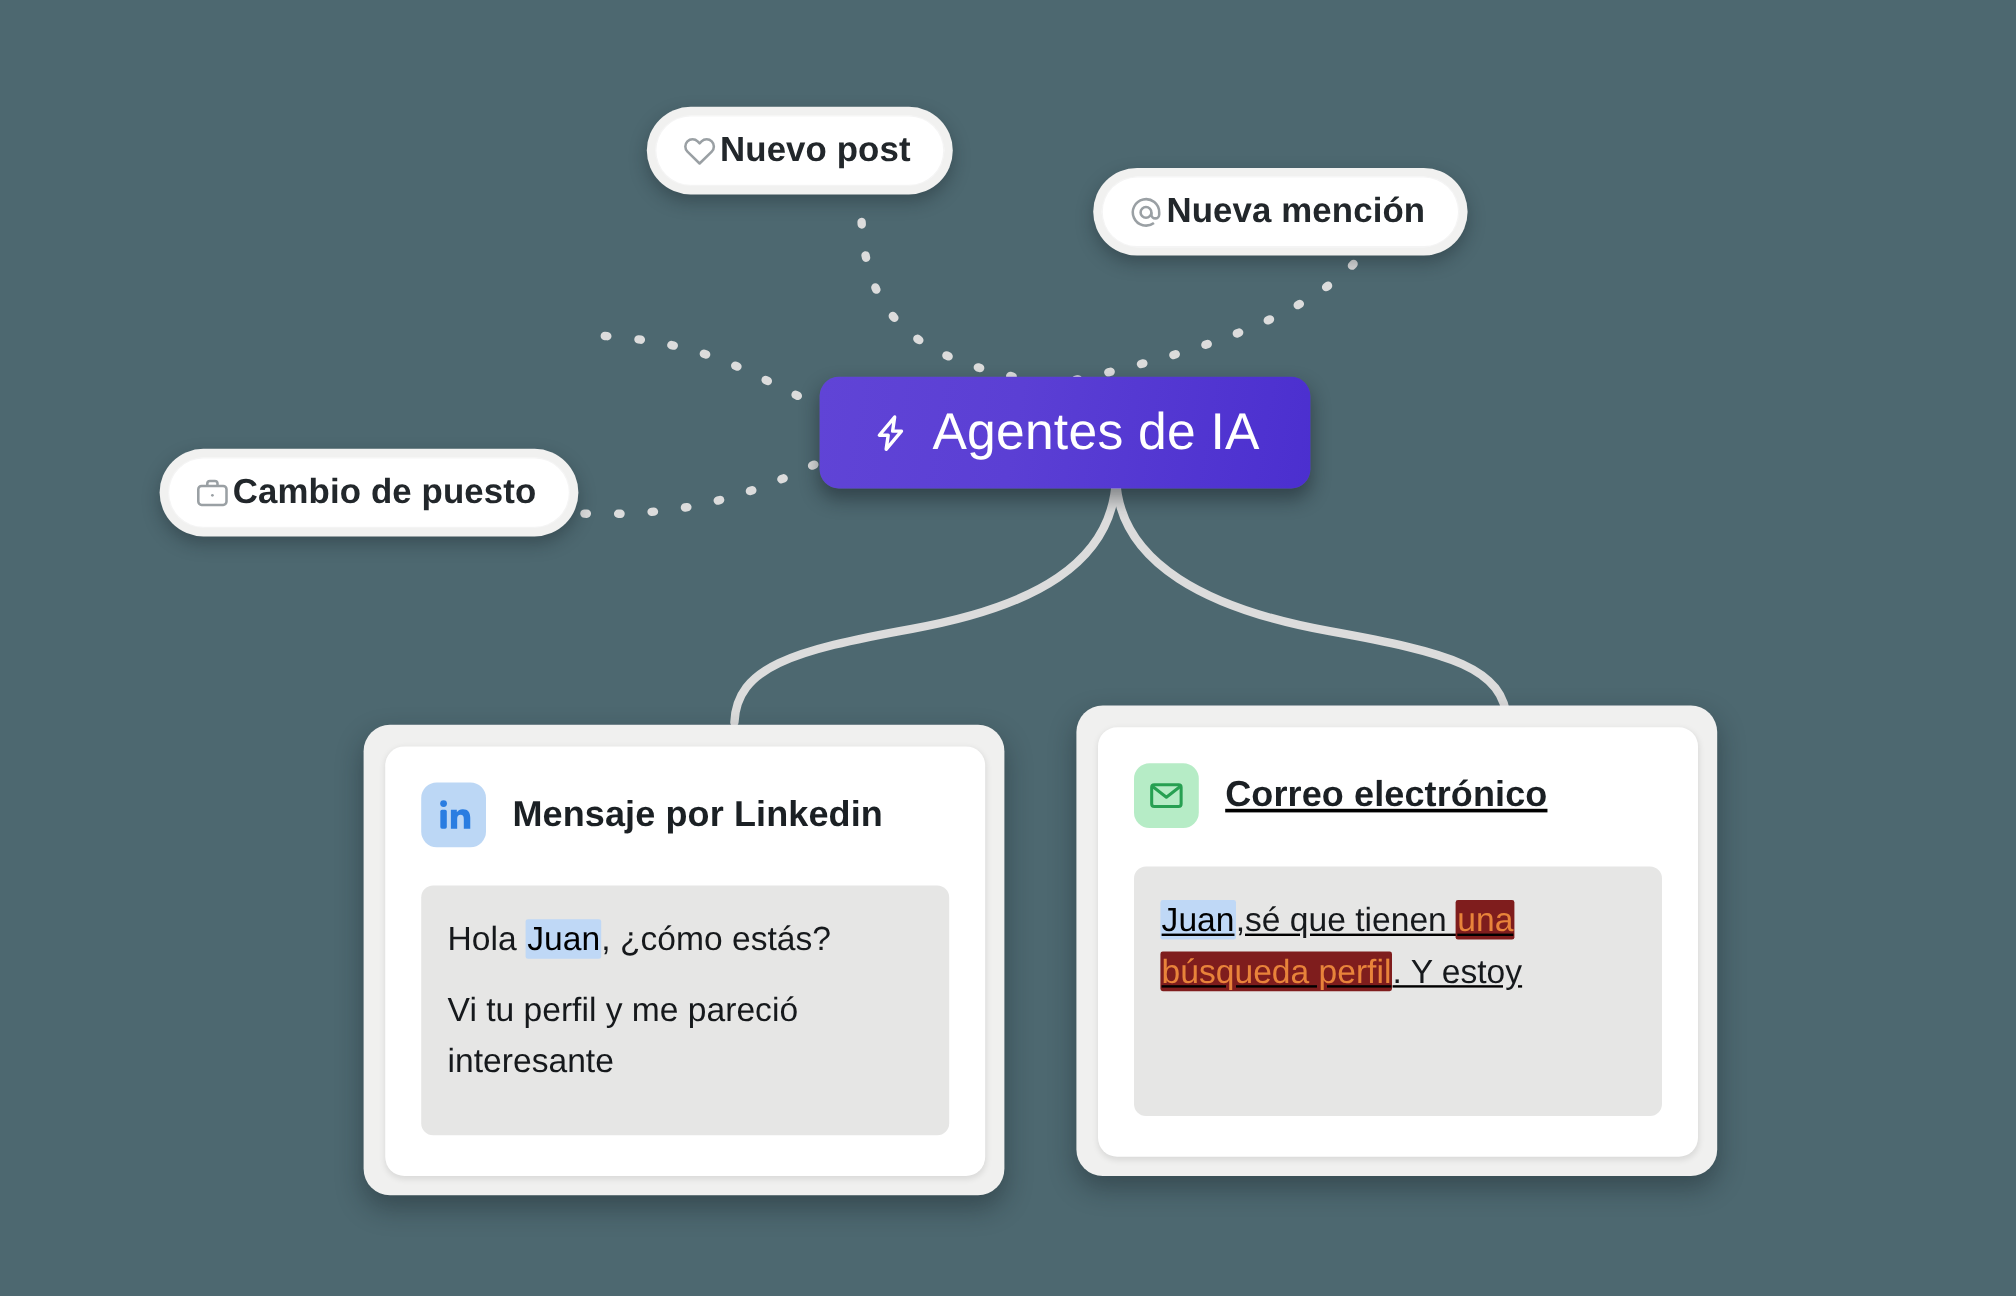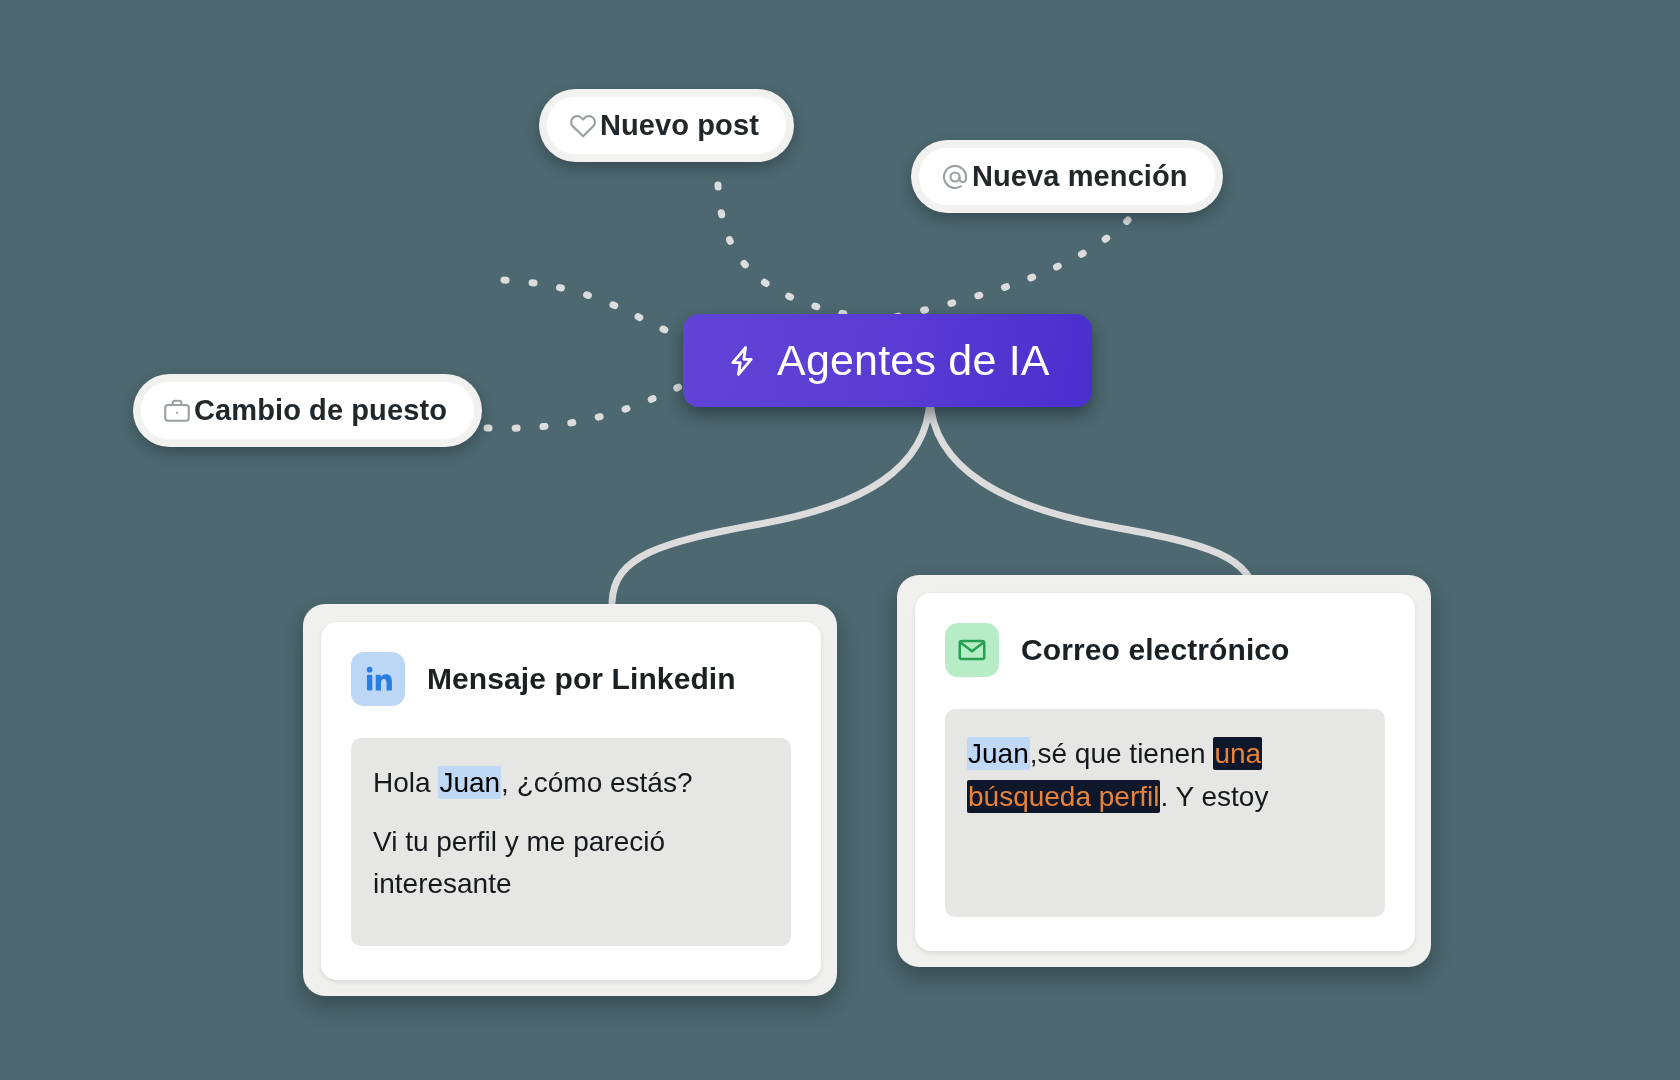--- a/index.html
+++ b/index.html
@@ -95,21 +95,21 @@
     padding: 18px 16px 16px 18px;
     box-shadow: 0 10px 22px rgba(18,26,32,0.38);
   }
   .card-inner {
     background: #ffffff;
     border-radius: 16px;
     padding: 30px 30px 34px 30px;
     box-shadow: 0 2px 5px rgba(0,0,0,0.10);
   }
   #card-linkedin { left: 303px; top: 560px; width: 500px; margin-top: 44px; }
-  #card-email    { left: 897px; top: 575px; width: 500px; }
+  #card-email    { left: 897px; top: 588px; width: 500px; text-decoration: underline; }
 
   .card-head {
     display: flex;
     align-items: center;
     gap: 22px;
     margin-bottom: 32px;
   }
   .head-badge {
     width: 54px;
     height: 54px;
@@ -144,21 +144,21 @@
   .bubble p:last-child { margin-bottom: 0; }
 
   .hl-blue {
     color: #000000;
     background: #bfd8f6;
     border-radius: 2px;
     padding: 1px 1px;
   }
   .hl-orange {
     color: #e8833a;
-    background: #0f172a;
+    background: #7f1d1d;
     border-radius: 2px;
     padding: 1px 1px;
   }
 </style>
 </head>
 <body>
 
 <div id="stage">
 
   <svg id="connectors" viewBox="0 0 1680 1080">

